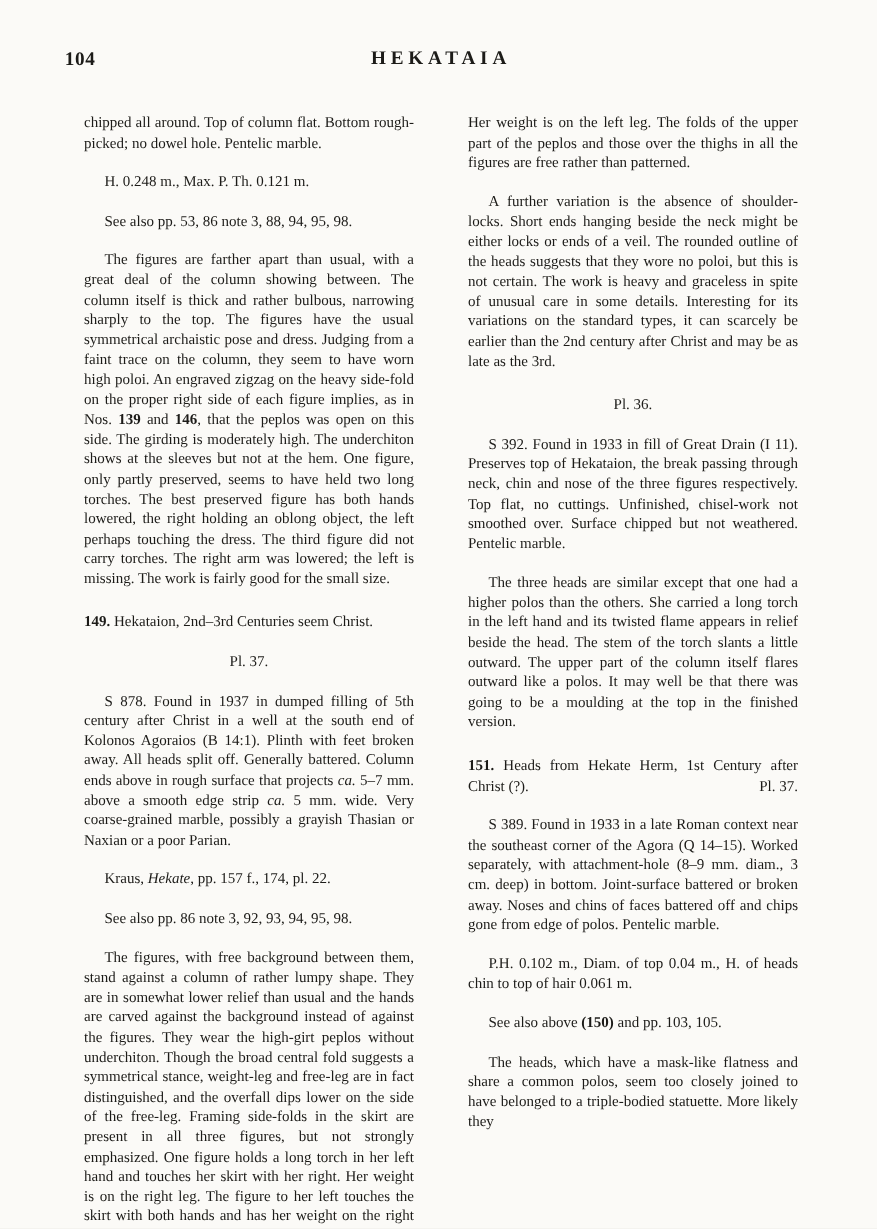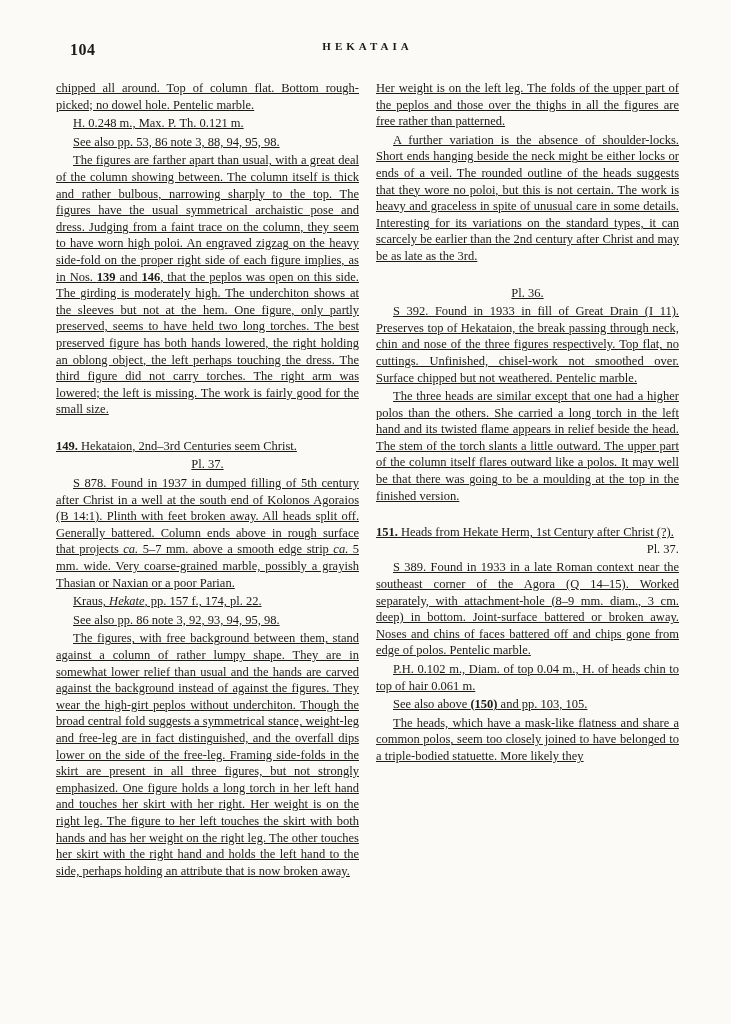--- a/index.html
+++ b/index.html
@@ -4,25 +4,25 @@
 <style>
   html,body{margin:0;padding:0;background:#e9e7e2;}
   .page{
     width:731px;height:1024px;box-sizing:border-box;
     background:#fbfaf7;color:#1c1b18;
     padding:40px 50px 0 54px;
     font-family:"Liberation Serif","DejaVu Serif",serif;
     overflow:hidden;position:relative;
   }
   .page-header{position:relative;height:22px;margin-bottom:16px;}
-  .page-number{position:absolute;left:16px;top:1px;font-size:16px;font-weight:bold;letter-spacing:.5px;}
-  .running-head{margin:0;text-align:center;font-size:11px;font-weight:bold;letter-spacing:4px;}
+  .page-number{position:absolute;left:0;top:1px;font-size:16px;font-weight:bold;letter-spacing:.5px;}
+  .running-head{margin:0;text-align:center;font-size:16px;font-weight:bold;letter-spacing:4px;}
   .cols{display:flex;gap:13px;}
   .col{flex:1 1 0;font-size:12.5px;line-height:16.6px;text-align:justify;}
-  .col p{margin:2px;text-decoration:underline;}
+  .col p{margin:16px;}
   .ind{text-indent:17px;}
   .sp{margin-top:16px;}
   .entry{margin-top:20px;}
   .plate{text-align:center;}
   .headfloat::after{content:"";display:block;clear:both;}
   .plate-float{float:right;}
   b{font-weight:bold;}
   i{font-style:italic;}
 </style>
 </head>

